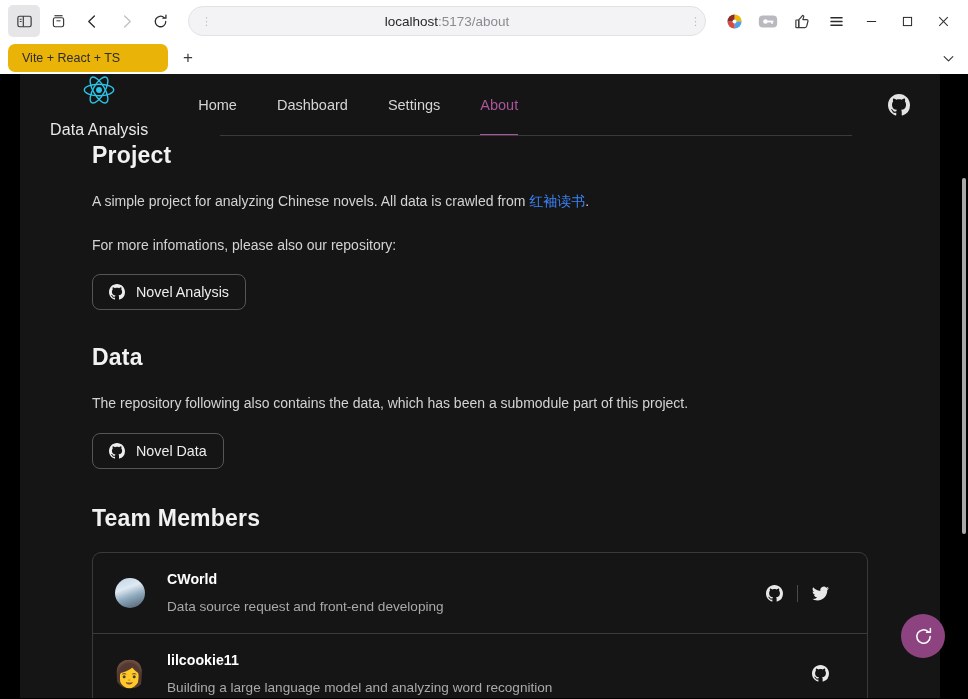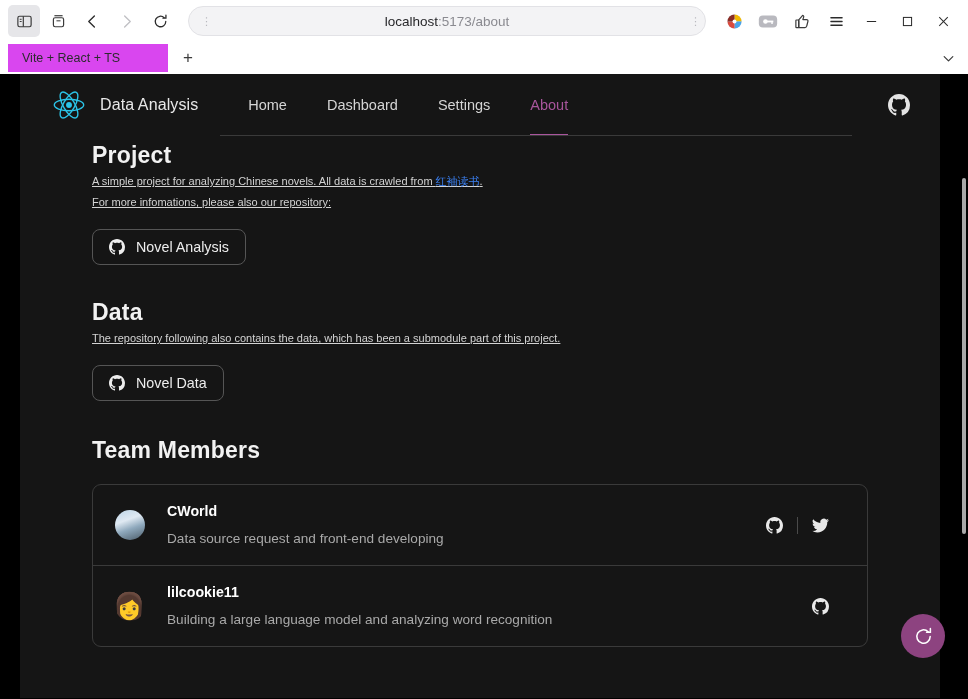--- a/index.html
+++ b/index.html
@@ -76,22 +76,22 @@
   .tabstrip {
     height: 32px;
     display: flex;
     align-items: center;
     padding: 0 8px;
     background: #ffffff;
     position: relative;
   }
   .tab {
     height: 28px;
-    background: #d946ef;
-    border-radius: 0;
+    background: #eab308;
+    border-radius: 7px;
     display: flex;
     align-items: center;
     padding: 0 14px;
     min-width: 160px;
     max-width: 176px;
   }
   .tab-title {
     font-size: 12.5px;
     color: #2c2c2e;
     white-space: nowrap;
@@ -150,20 +150,21 @@
     padding: 0 16px 0 14px;
     background: #151515;
     position: relative;
   }
   .brand {
     display: flex;
     align-items: center;
     gap: 12px;
     margin-right: 30px;
     padding-left: 16px;
+    flex-direction: column;
   }
   .brand-title {
     color: #e8e8e8;
     font-size: 16px;
     font-weight: 400;
     letter-spacing: .1px;
   }
   .react-logo { width: 38px; height: 38px; display: block; }
 
   .navlinks {
@@ -211,25 +212,24 @@
     color: #dedede;
   }
   .section-title {
     font-size: 23px;
     font-weight: 700;
     color: #f2f2f2;
     letter-spacing: .2px;
   }
   #project-title { margin-top: 6px; }
   .para {
-    font-size: 11px;
+    font-size: 14px;
     line-height: 1.55;
     color: #d3d3d3;
-    margin-top: 4px;
-    text-decoration: underline;
+    margin-top: 22px;
   }
   .link-blue { color: #3b82f6; text-decoration: none; }
 
   .gh-button {
     display: inline-flex;
     align-items: center;
     gap: 11px;
     border: 1px solid #555;
     border-radius: 8px;
     padding: 9px 16px;

